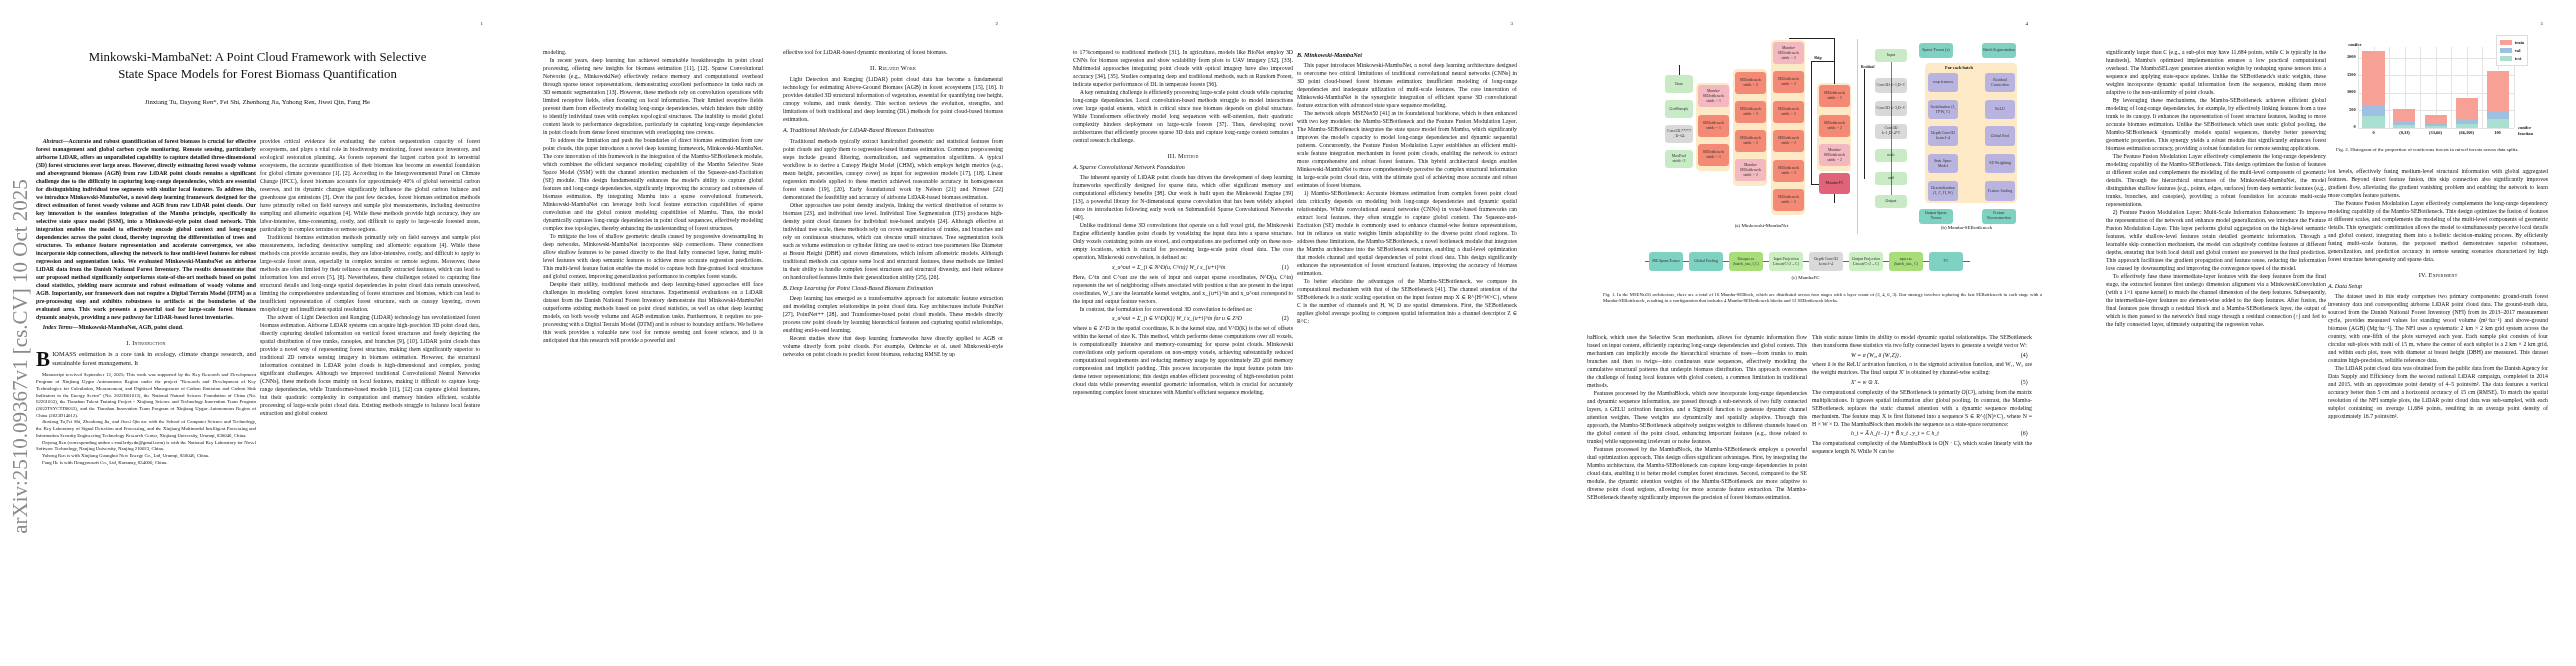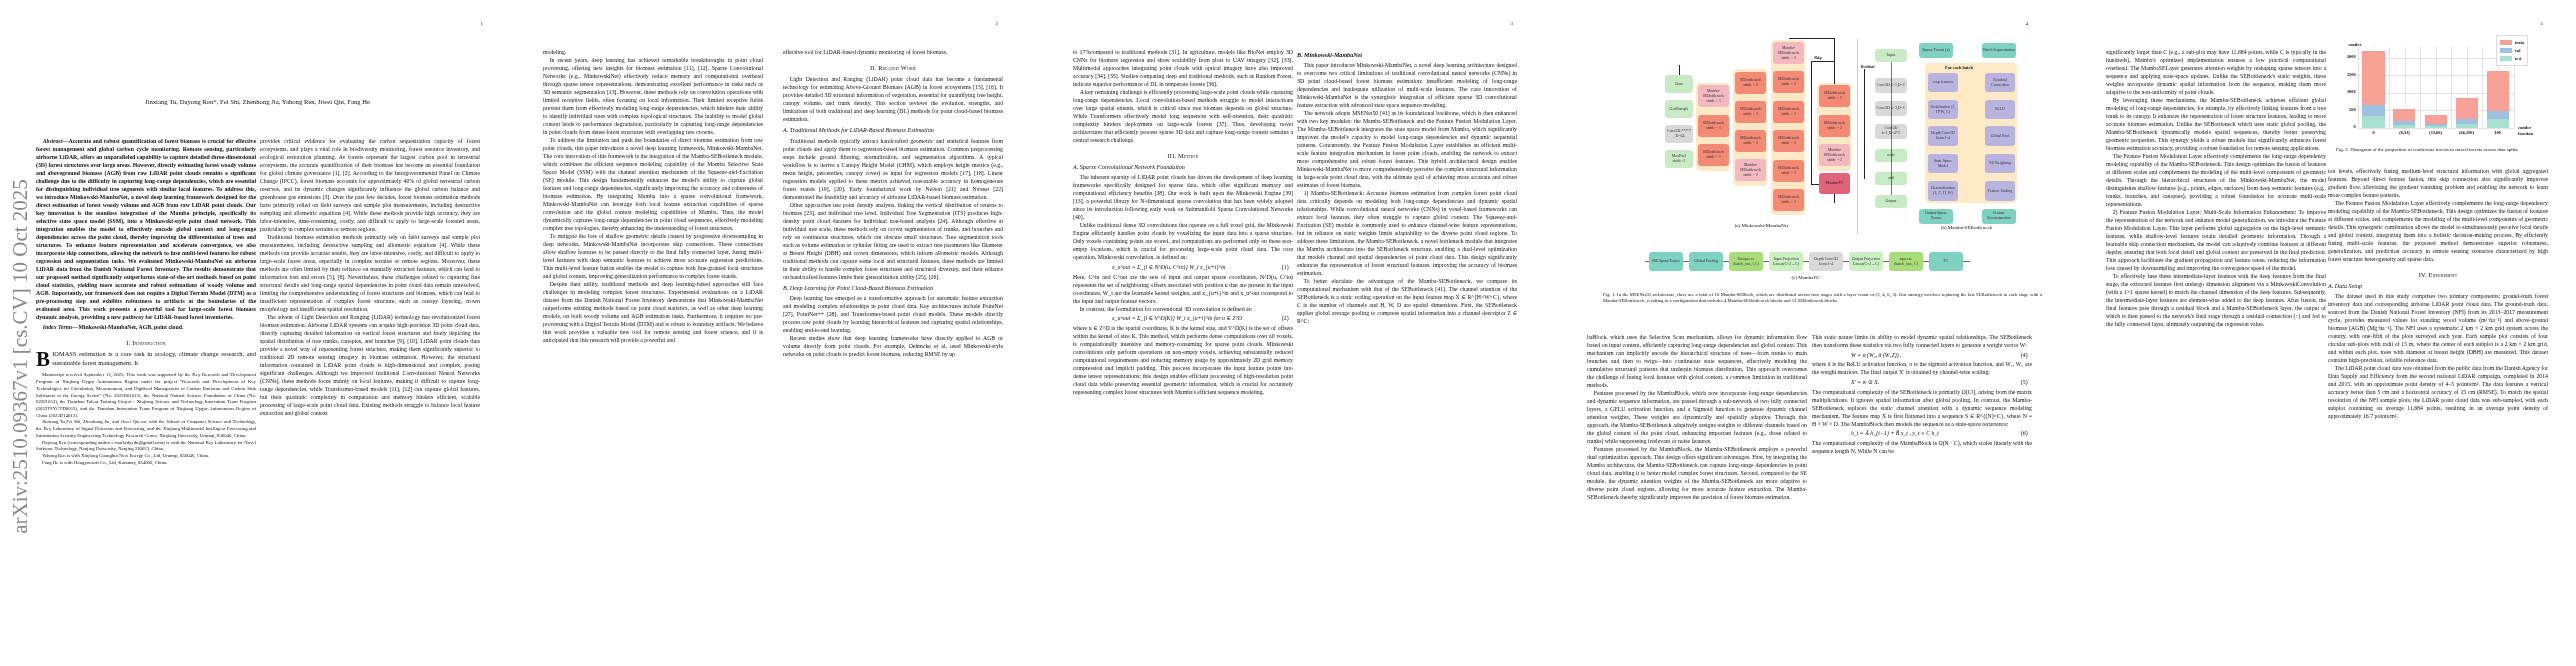--- a/index.html
+++ b/index.html
@@ -48,20 +48,24 @@
 </head>
 <body>
 
 <div class="strip">
 
   <div class="page">
     <div class="pnum">1</div>
     <div class="arxiv">
         <span>arXiv:2510.09367v1  [cs.CV]  10 Oct 2025</span>
       </div>
+    <div class="title">
+      <div>Minkowski-MambaNet: A Point Cloud Framework with Selective</div>
+      <div>State Space Models for Forest Biomass Quantification</div>
+    </div>
     <div class="authors">Jinxiang Tu, Dayong Ren*, Fei Shi, Zhenhong Jia, Yahong Ren, Jiwei Qin, Fang He</div>
 
     <div class="col" style="left:36px; top:137px;">
       <p class="abstract"><i>Abstract</i><span>—Accurate and robust quantification of forest biomass is crucial for effective forest management and global carbon cycle monitoring. Remote sensing, particularly airborne LiDAR, offers an unparalleled capability to capture detailed three-dimensional (3D) forest structures over large areas. However, directly estimating forest woody volume and aboveground biomass (AGB) from raw LiDAR point clouds remains a significant challenge due to the difficulty in capturing long-range dependencies, which are essential for distinguishing individual tree segments with similar local features. To address this, we introduce Minkowski-MambaNet, a novel deep learning framework designed for the direct estimation of forest woody volume and AGB from raw LiDAR point clouds. Our key innovation is the seamless integration of the Mamba principle, specifically its selective state space model (SSM), into a Minkowski-style point cloud network. This integration enables the model to effectively encode global context and long-range dependencies across the point cloud, thereby improving the differentiation of trees and structures. To enhance feature representation and accelerate convergence, we also incorporate skip connections, allowing the network to fuse multi-level features for robust regression and segmentation tasks. We evaluated Minkowski-MambaNet on airborne LiDAR data from the Danish National Forest Inventory. The results demonstrate that our proposed method significantly outperforms state-of-the-art methods based on point cloud statistics, yielding more accurate and robust estimations of woody volume and AGB. Importantly, our framework does not require a Digital Terrain Model (DTM) as a pre-processing step and exhibits robustness to artifacts at the boundaries of the evaluated area. This work presents a powerful tool for large-scale forest biomass dynamic analysis, providing a new pathway for LiDAR-based forest inventories.</span></p>
       <p class="abstract" style="margin-top:2.2px"><i>Index Terms</i><span>—Minkowski-MambaNet, AGB, point cloud.</span></p>
       <div class="sec">I. Introduction</div>
       <p class="noind" style="font-size:6.4px;line-height:8.3px;"><span class="dropcap">B</span><span>IOMASS estimation is a core task in ecology, climate change research, and sustainable forest management. It</span></p>
       <div class="foot" style="margin-top:5.6px">
         <p>Manuscript received September 12, 2025; This work was supported by the Key Research and Development Program of Xinjiang Uygur Autonomous Region under the project “Research and Development of Key Technologies for Calculation, Measurement, and Digitized Management of Carbon Emission and Carbon Sink Indicators in the Energy Sector” (No. 2022B01012), the National Natural Science Foundation of China (No. 62261053), the Tianshan Talent Training Project - Xinjiang Science and Technology Innovation Team Program (2023TSYCTD0012), and the Tianshan Innovation Team Program of Xinjiang Uygur Autonomous Region of China (2023D14012).</p>
         <p>Jinxiang Tu,Fei Shi, Zhenhong Jia, and Jiwei Qin are with the School of Computer Science and Technology, the Key Laboratory of Signal Detection and Processing, and the Xinjiang Multimodal Intelligent Processing and Information Security Engineering Technology Research Center, Xinjiang University, Urumqi, 830046, China.</p>

